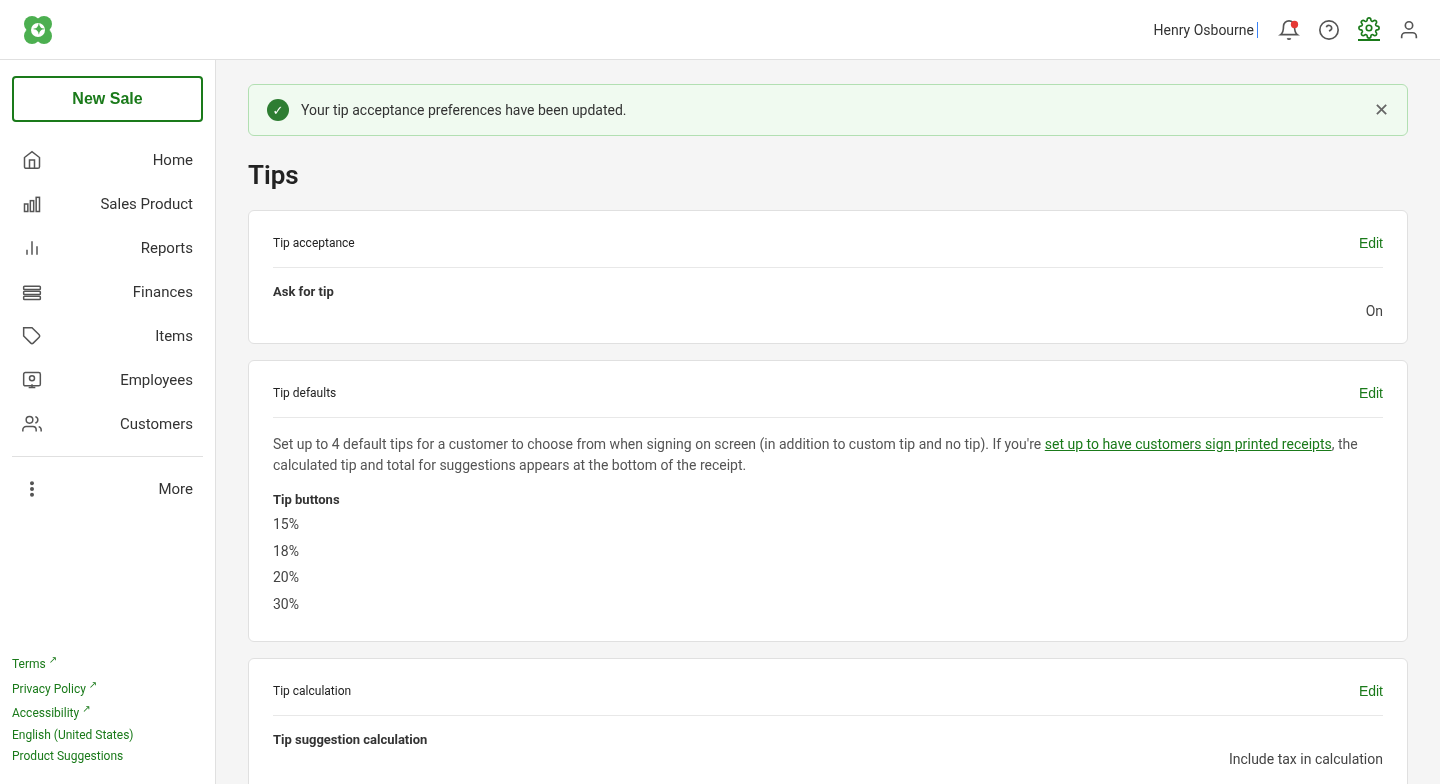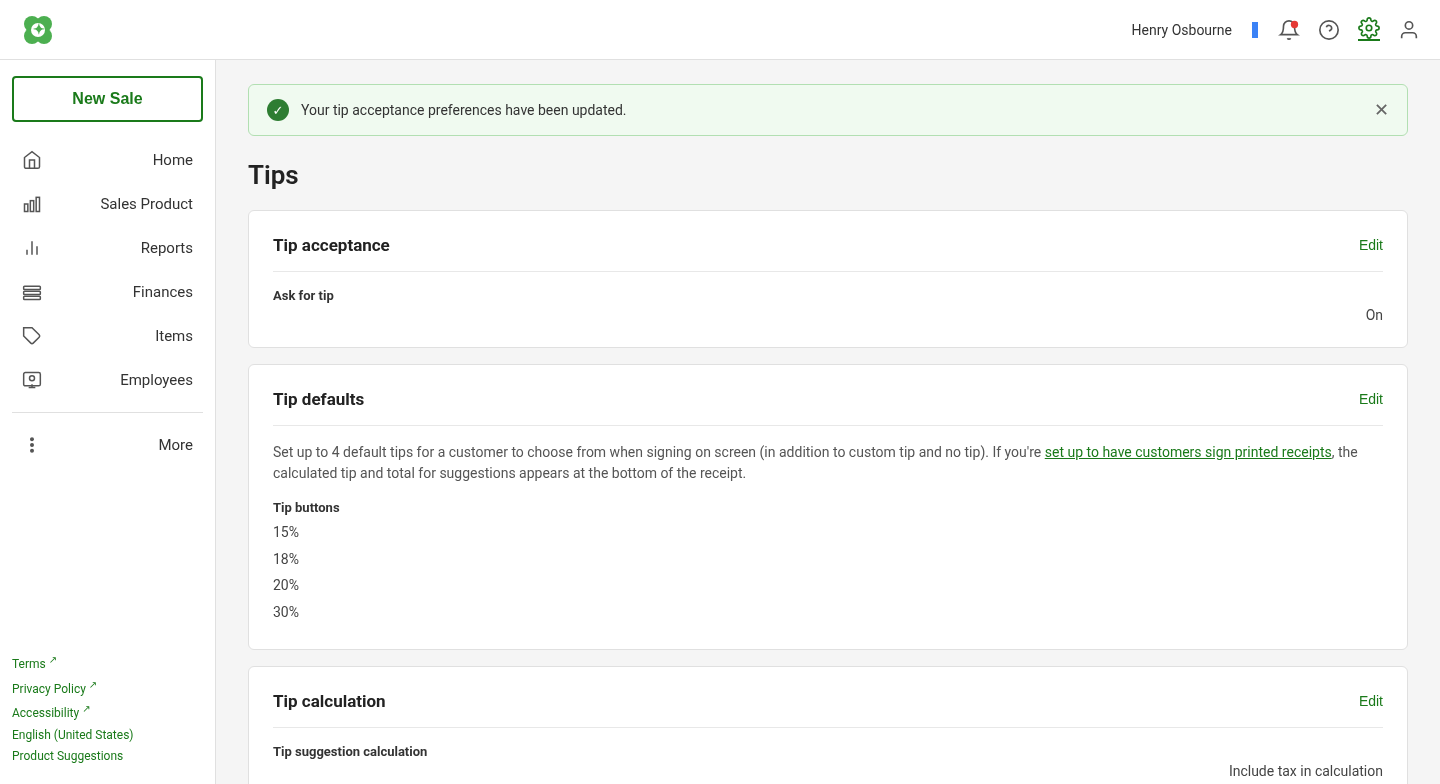--- a/index.html
+++ b/index.html
@@ -27,22 +27,22 @@
       height: 36px;
     }
     .header-right {
       display: flex;
       align-items: center;
       gap: 20px;
     }
     .header-username {
       font-size: 14px;
       color: #333;
-      border-right: 6px solid #3b82f6;
-      padding-right: 20px;
+      border-right: 1px solid #3b82f6;
+      padding-right: 3px;
     }
     .header-icons {
       display: flex;
       align-items: center;
       gap: 18px;
     }
     .header-icon {
       width: 22px;
       height: 22px;
       cursor: pointer;
@@ -197,22 +197,22 @@
       padding: 24px;
       margin-bottom: 16px;
     }
     .card-header {
       display: flex;
       align-items: center;
       justify-content: space-between;
       margin-bottom: 16px;
     }
     .card-title {
-      font-size: 17px;
-      font-weight: 700;
+      font-size: 12px;
+      font-weight: 400;
       color: #222;
     }
     .edit-link {
       color: #1a7a1a;
       font-size: 14px;
       font-weight: 500;
       cursor: pointer;
       text-decoration: none;
       background: none;
       border: none;
@@ -347,20 +347,29 @@
 
     <div class="nav-item">
       <svg class="nav-icon" viewBox="0 0 24 24" fill="none" stroke="currentColor" stroke-width="1.8">
         <rect x="2" y="3" width="20" height="16" rx="2"></rect>
         <path d="M8 21h8M12 17v4"></path>
         <circle cx="12" cy="10" r="3"></circle>
       </svg>
       <span>Employees</span>
     </div>
 
+    <div class="nav-item">
+      <svg class="nav-icon" viewBox="0 0 24 24" fill="none" stroke="currentColor" stroke-width="1.8">
+        <path d="M17 21v-2a4 4 0 0 0-4-4H5a4 4 0 0 0-4 4v2"></path>
+        <circle cx="9" cy="7" r="4"></circle>
+        <path d="M23 21v-2a4 4 0 0 0-3-3.87"></path>
+        <path d="M16 3.13a4 4 0 0 1 0 7.75"></path>
+      </svg>
+      <span>Customers</span>
+    </div>
 
     <hr class="nav-divider">
 
     <div class="nav-item">
       <svg class="nav-icon" viewBox="0 0 24 24" fill="none" stroke="currentColor" stroke-width="1.8">
         <circle cx="12" cy="5" r="1.5" fill="currentColor"></circle>
           <circle cx="12" cy="12" r="1.5" fill="currentColor"></circle>
           <circle cx="12" cy="19" r="1.5" fill="currentColor"></circle>
       </svg>
       <span>More</span>

